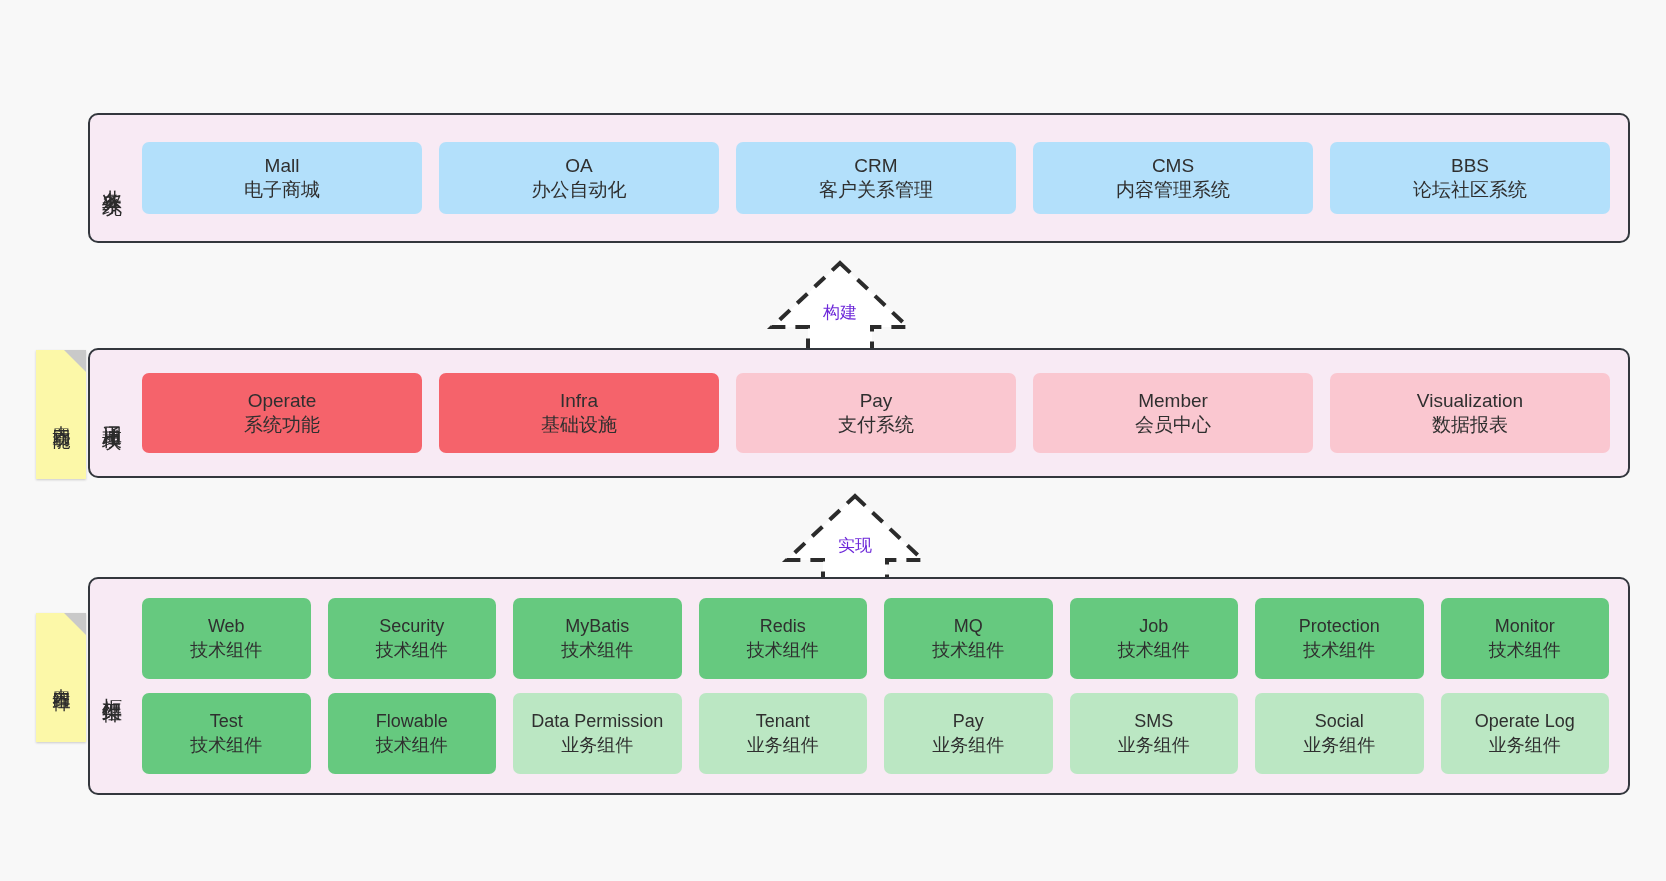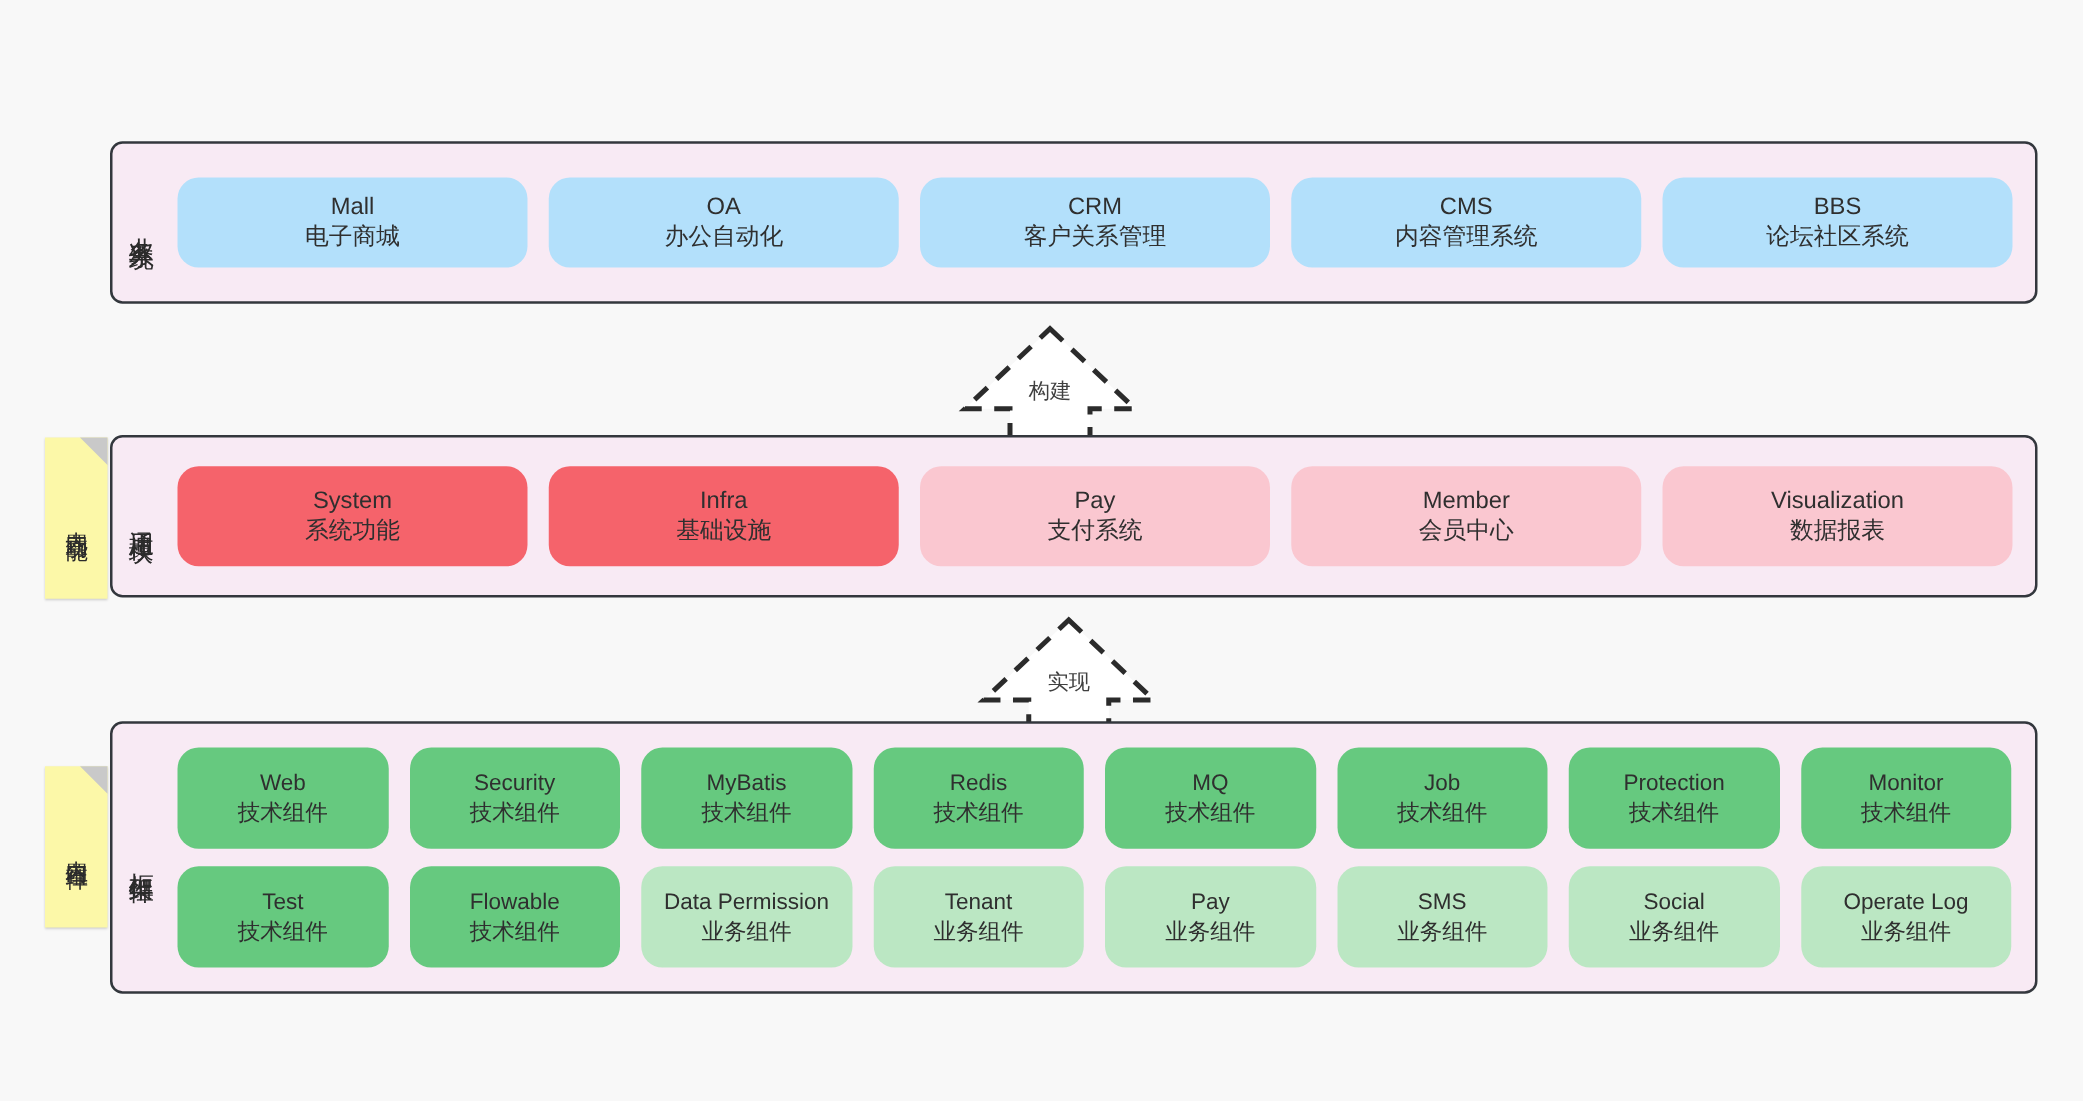--- a/index.html
+++ b/index.html
@@ -51,21 +51,21 @@
   }
   .row {
     display: flex;
     gap: 17px;
     align-items: stretch;
   }
 
   
   .card {
     flex: 1 1 0;
-    border-radius: 17px;
+    border-radius: 7px;
     display: flex;
     flex-direction: column;
     align-items: center;
     justify-content: center;
     text-align: center;
     font-size: 19px;
     color: #2f2f2f;
     line-height: 1.28;
     padding: 4px 6px;
     user-select: none;
@@ -127,21 +127,21 @@
     width: 160px;
     height: 100px;
   }
   .arrow-wrap svg { position: absolute; inset: 0; overflow: visible; }
   .arrow-label {
     position: absolute;
     left: 0; right: 0;
     top: 46px;
     text-align: center;
     font-size: 17px;
-    color: #404040;
+    color: #6d28d9;
     user-select: none;
   }
   #arrow-build    { left: 760px; top: 255px; }
   #arrow-implement{ left: 775px; top: 488px; }
 </style>
 </head>
 <body>
 
 <div id="canvas">
 
@@ -183,21 +183,21 @@
   <div class="note" id="note-common">
     <span class="fold"></span>
     <span>内置功能</span>
   </div>
 
   <div class="layer" id="layer-common">
     <div class="layer-title">通用模块</div>
     <div class="layer-body">
       <div class="row">
         <div class="card c-red">
-          <span class="ttl">System</span>
+          <span class="ttl">Operate</span>
           <span class="sub">系统功能</span>
         </div>
         <div class="card c-red">
           <span class="ttl">Infra</span>
           <span class="sub">基础设施</span>
         </div>
         <div class="card c-pink">
           <span class="ttl">Pay</span>
           <span class="sub">支付系统</span>
         </div>

